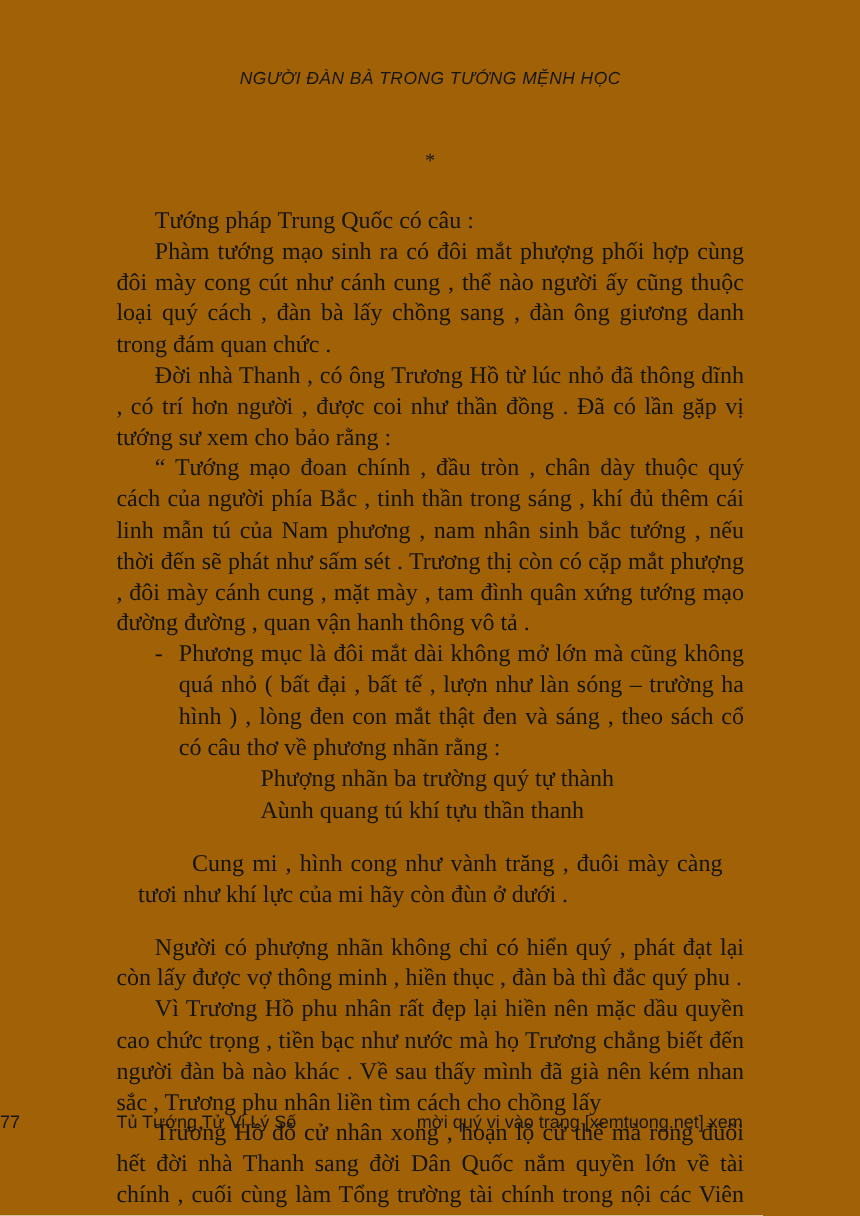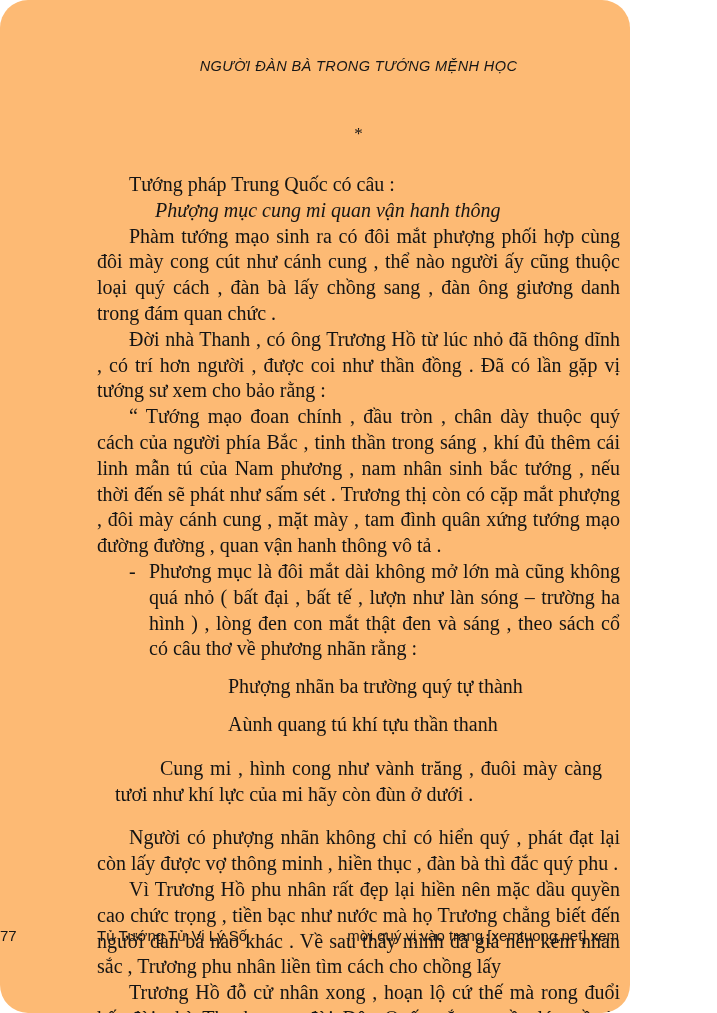--- a/index.html
+++ b/index.html
@@ -2,26 +2,25 @@
 <html><head>
 <meta charset="utf-8">
 <style>
   html, body {
     margin: 0;
     padding: 0;
     background: #ffffff;
   }
   .page {
     position: relative;
-    width: 630px;
+    width: 717px;
     height: 1013px;
-    background: #fdba74;
+    background: #a16207;
     overflow: hidden;
     color: #1a1a1a;
-    border-radius: 28px;
   }
   .doc-header {
     position: absolute;
     top: 58px;
     left: 0;
     width: 717px;
     text-align: center;
     font-family: "Liberation Sans", sans-serif;
     font-style: italic;
     font-weight: 500;
@@ -68,21 +67,21 @@
     position: relative;
     padding-left: 52px;
     text-align: justify;
   }
   .list-dash {
     position: absolute;
     left: 32px;
     top: 0;
   }
   .poem-line {
-    margin: 12px;
+    margin: 1px;
     text-indent: 119px;
   }
   .para-deep-indent {
     margin: 18px;
     text-align: justify;
     text-indent: 45px;
   }
   .doc-footer {
     position: absolute;
     top: 927px;
@@ -119,21 +118,20 @@
 <div class="page">
 
   <div class="doc-header">NGƯỜI ĐÀN BÀ TRONG TƯỚNG MỆNH HỌC</div>
 
   <div class="star-sep">*</div>
 
   <div class="body-block">
 
     <p class="intro-line">Tướng pháp Trung Quốc có câu :</p>
 
-    <p class="quote-italic">Phượng mục cung mi quan vận hanh thông</p>
 
     <p class="para">Phàm tướng mạo sinh ra có đôi mắt phượng phối hợp cùng đôi mày cong cút như cánh cung , thể nào người ấy cũng thuộc loại quý cách , đàn bà lấy chồng sang , đàn ông giương danh trong đám quan chức .</p>
 
     <p class="para">Đời nhà Thanh , có ông Trương Hồ từ lúc nhỏ đã thông dĩnh , có trí hơn người , được coi như thần đồng . Đã có lần gặp vị tướng sư xem cho bảo rằng :</p>
 
     <p class="para">“ Tướng mạo đoan chính , đầu tròn , chân dày thuộc quý cách của người phía Bắc , tinh thần trong sáng , khí đủ thêm cái linh mẫn tú của Nam phương , nam nhân sinh bắc tướng , nếu thời đến sẽ phát như sấm sét . Trương thị còn có cặp mắt phượng , đôi mày cánh cung , mặt mày , tam đình quân xứng tướng mạo đường đường , quan vận hanh thông vô tả .</p>
 
 
     <div class="list-item">
       <span class="list-dash">-</span>

